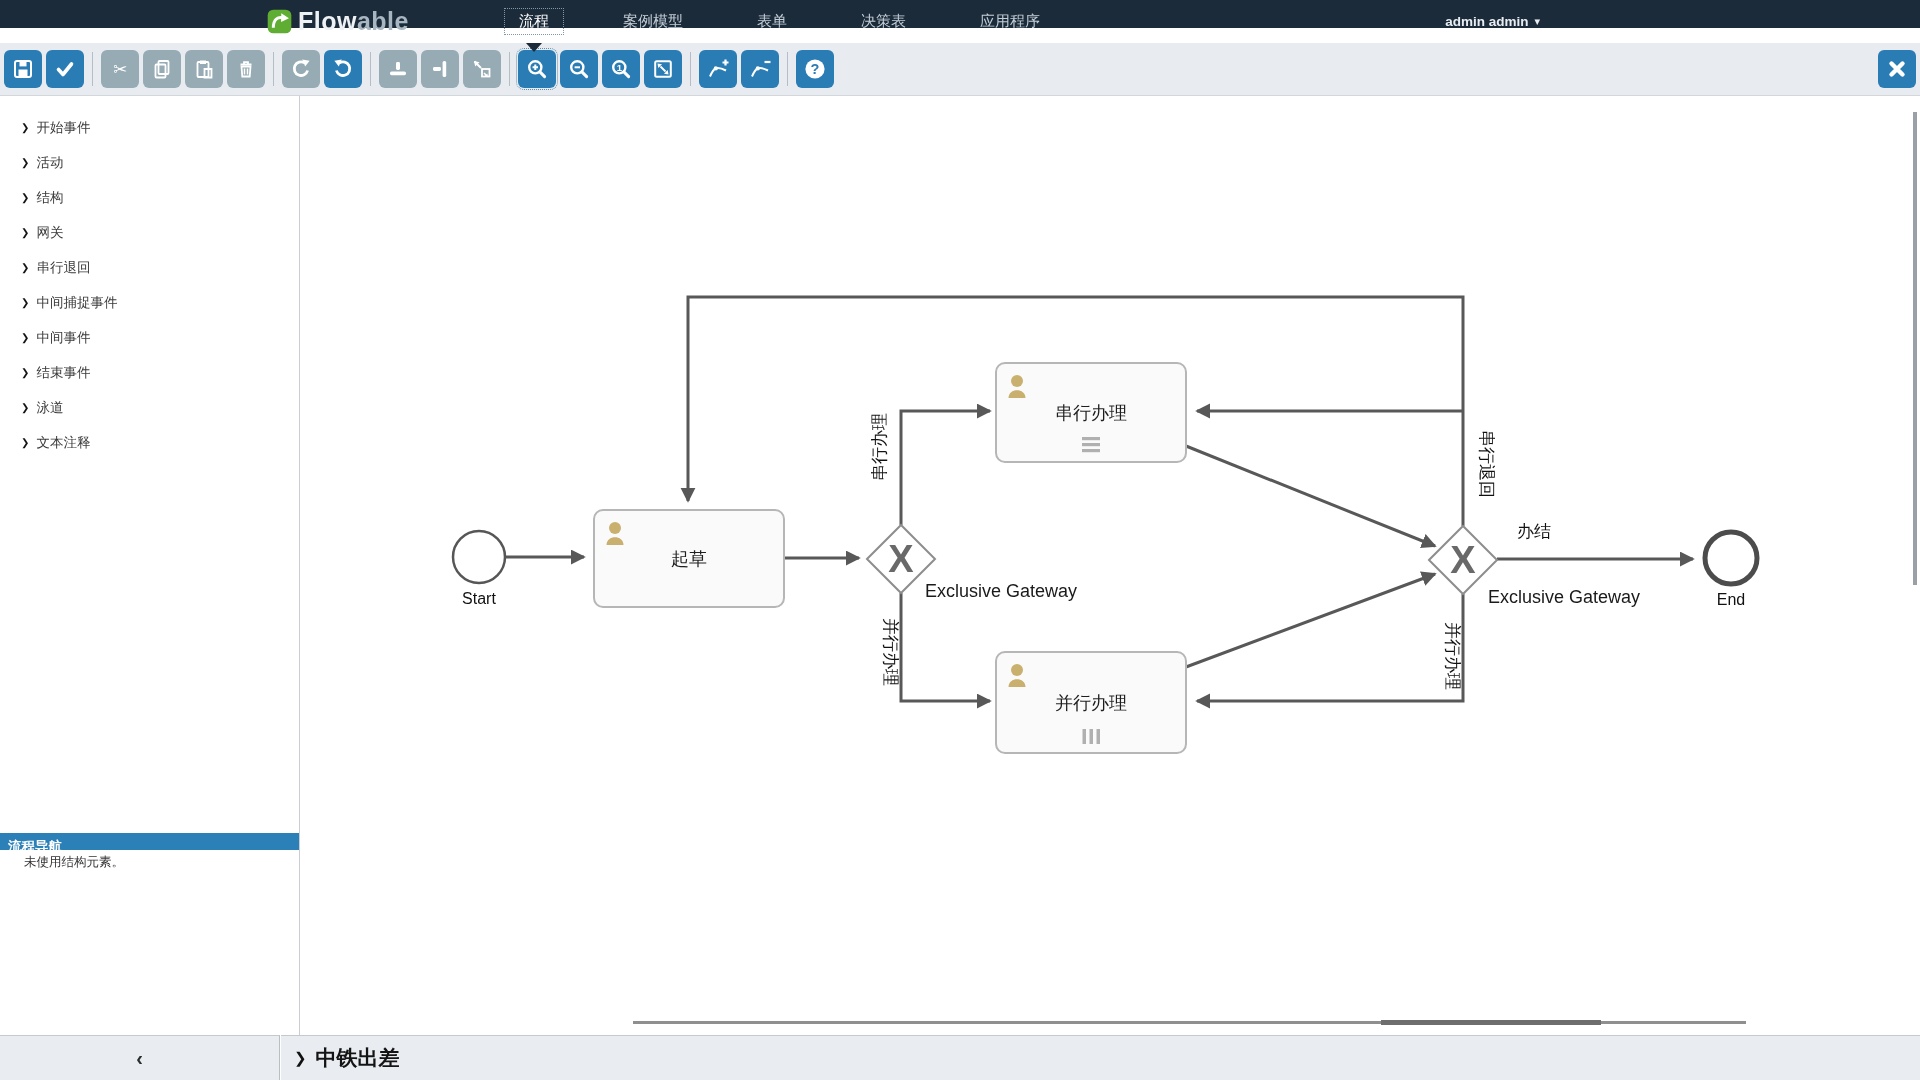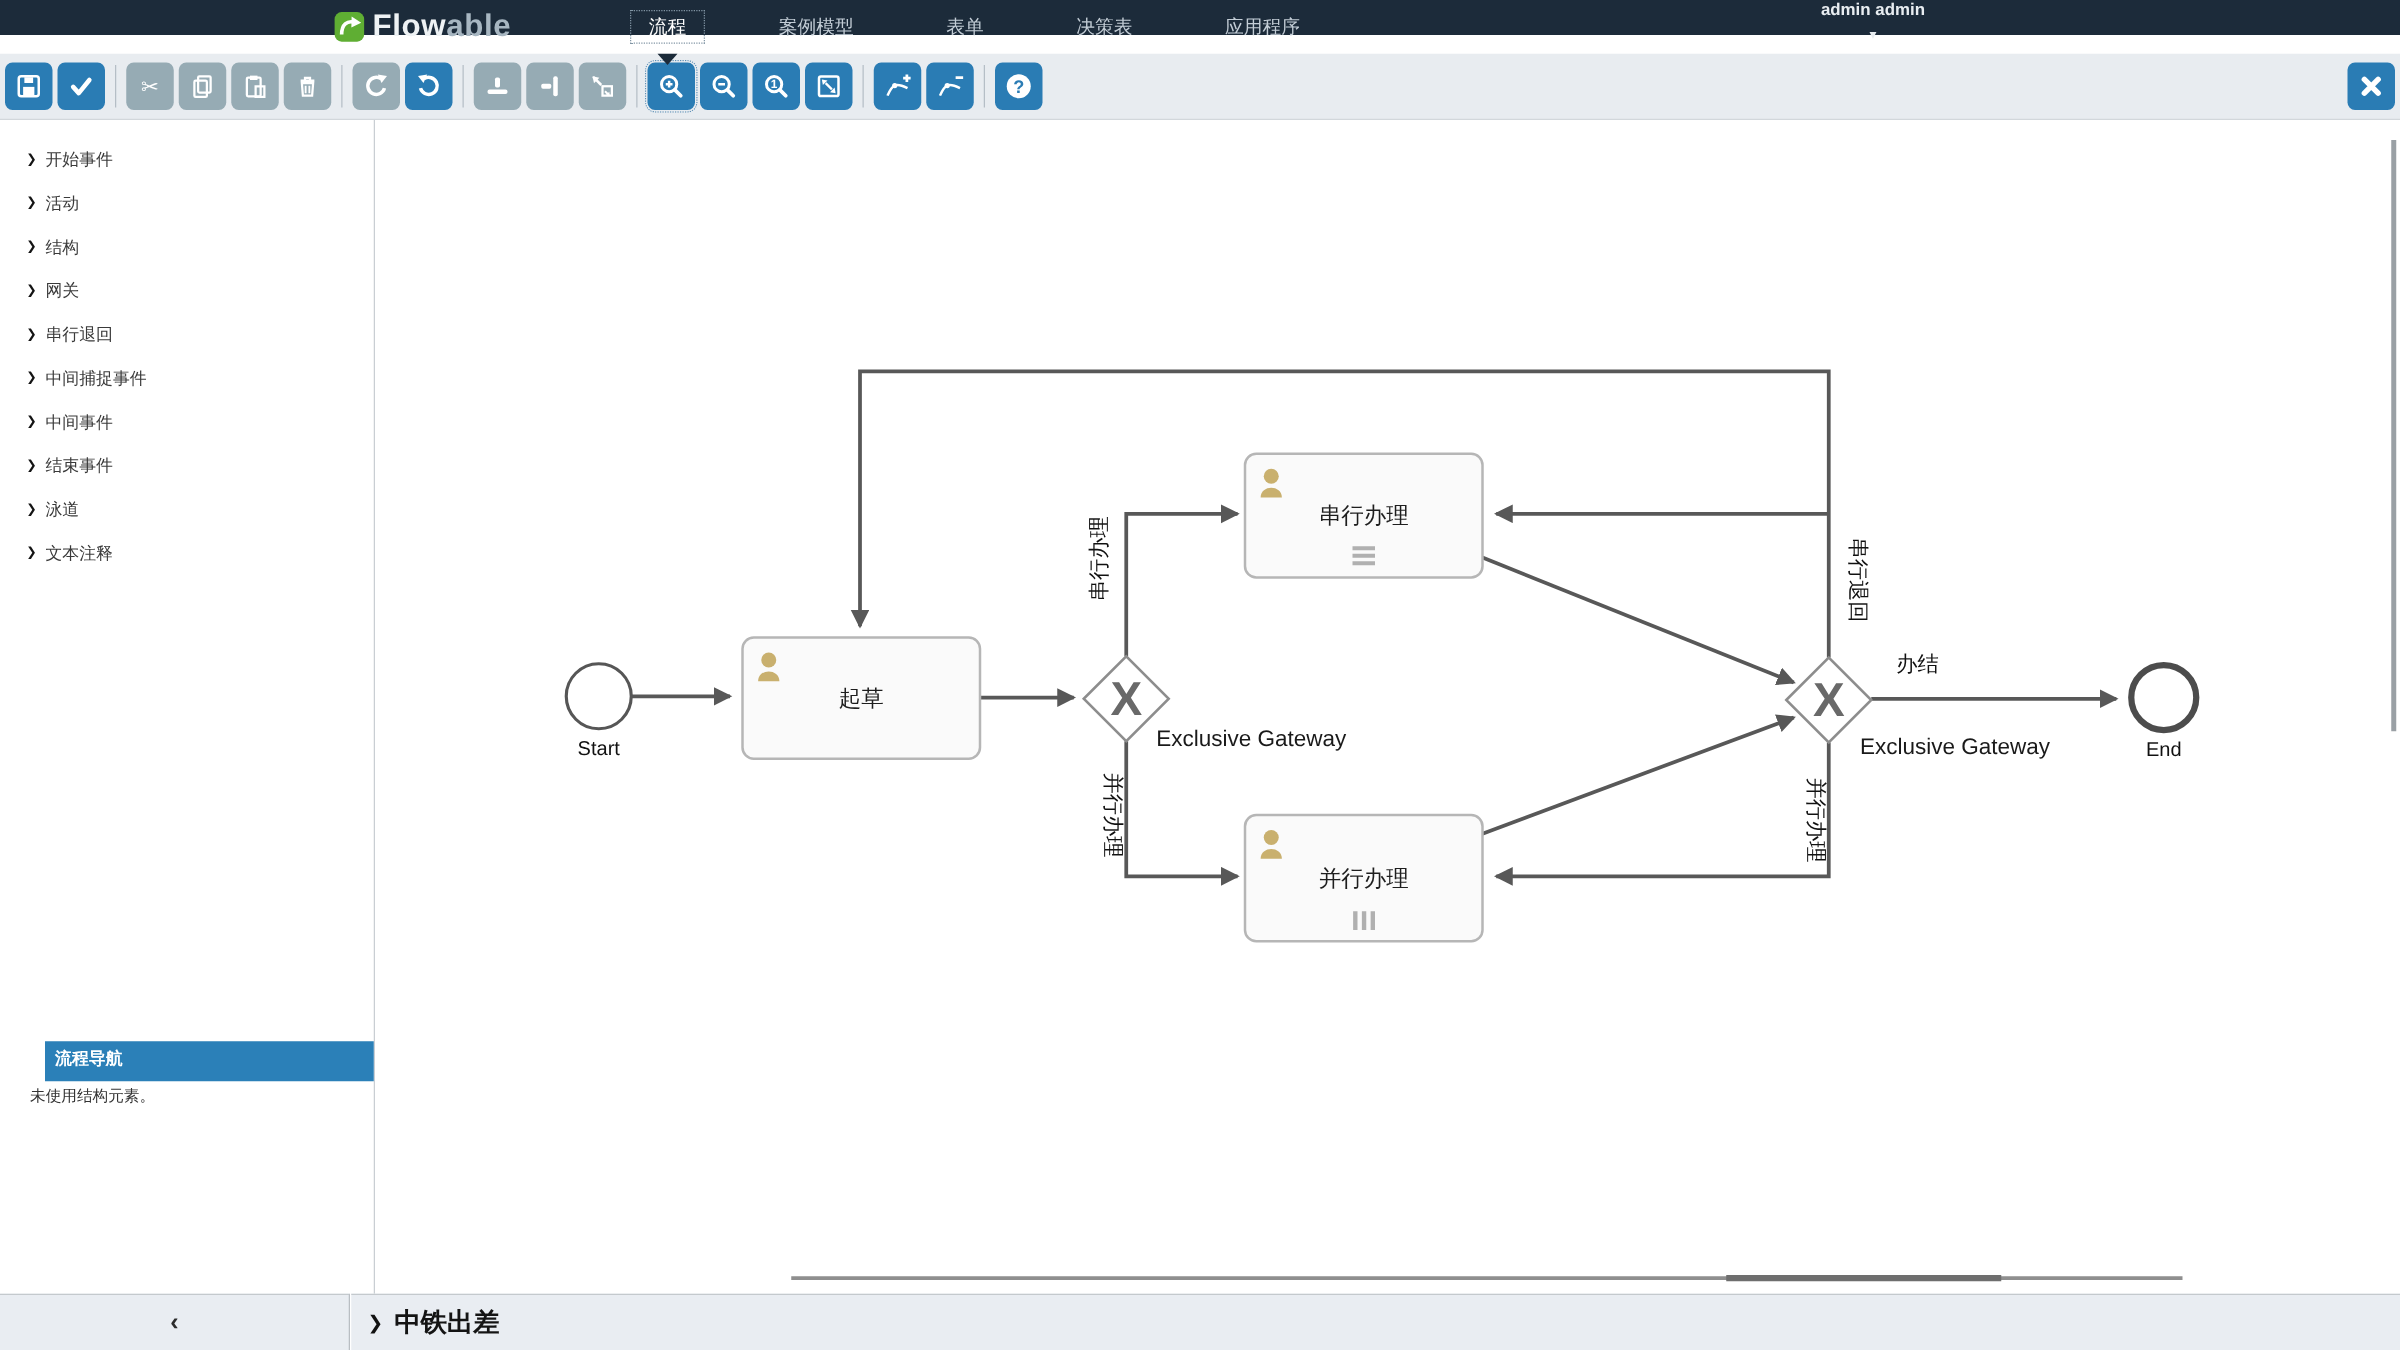--- a/index.html
+++ b/index.html
@@ -8,41 +8,41 @@
 
   
   .navbar{position:absolute;left:0;top:0;width:1920px;height:28px;background:#1c2b3a;}
   .brand{position:absolute;left:266px;top:7px;display:flex;align-items:center;gap:5px;}
   .brand-icon svg{display:block;}
   .brand-text{font-size:25px;font-weight:bold;color:#eef2f4;letter-spacing:.5px;}
   .brand-suffix{color:#a7b6c1;font-weight:bold;}
   .nav-tabs{position:absolute;left:505px;top:0;height:43px;display:flex;align-items:center;gap:46px;}
   .nav-tab{color:#c3cdd6;font-size:15px;padding:3px 14px;cursor:pointer;white-space:nowrap;}
   .nav-tab.active{color:#ffffff;outline:1px dotted #8296a5;}
-  .nav-user{position:absolute;right:380px;top:0;height:43px;display:flex;align-items:center;gap:6px;color:#e8edf1;font-size:13.5px;font-weight:bold;cursor:pointer;flex-direction:column;}
+  .nav-user{position:absolute;right:380px;top:0;height:43px;display:flex;align-items:center;gap:6px;color:#e8edf1;font-size:13.5px;font-weight:bold;cursor:pointer;}
   .nav-user .caret{font-size:11px;}
   .tab-caret{position:absolute;left:526px;top:43px;width:0;height:0;border-left:8px solid transparent;border-right:8px solid transparent;border-top:9px solid #1c2b3a;z-index:6;}
 
   
   .toolbar{position:absolute;left:0;top:43px;width:1920px;height:53px;background:#e8ecf0;border-bottom:1px solid #d2d7db;box-sizing:border-box;}
   .tb-groups{position:absolute;left:4px;top:7px;display:flex;align-items:center;}
   .tb-btn{width:38px;height:38px;border:none;border-radius:6px;background:#2a7cb4;margin-right:4px;padding:0;display:flex;align-items:center;justify-content:center;cursor:pointer;}
   .tb-btn svg{display:block;}
   .tb-btn.disabled{background:#96abb4;}
   .tb-btn.focused{outline:1px dotted #5d8fb5;outline-offset:1px;}
   .tb-sep{width:1px;height:34px;background:#b5bec6;margin:0 8px 0 4px;}
   .close-btn{position:absolute;right:4px;top:7px;margin:0;}
 
   
   .sidebar{position:absolute;left:0;top:96px;width:300px;height:939px;background:#fff;border-right:1px solid #c9ced3;box-sizing:border-box;}
   .palette{list-style:none;margin:0;padding:14px 0 0 0;}
   .palette li{height:35px;line-height:35px;padding-left:21px;font-size:13.5px;color:#3a3a3a;cursor:pointer;display:flex;align-items:center;gap:7px;}
   .palette .chev{font-size:10px;color:#141414;font-weight:bold;}
   .navigator{position:absolute;left:0;top:737px;width:100%;}
-  .nav-header{height:32px;line-height:28px;background:#2b80b8;color:#fff;font-weight:bold;font-size:13.5px;padding-left:8px;margin-left:36px;}
+  .nav-header{height:17px;line-height:28px;background:#2b80b8;color:#fff;font-weight:bold;font-size:13.5px;padding-left:8px;}
   .nav-current{height:27px;line-height:27px;border:2px solid #3f9e3f;background:#f6f6f6;font-size:13px;font-weight:bold;color:#222;padding-left:6px;}
   .nav-note{padding:4px 8px;font-size:12.5px;color:#333;margin-left:16px;}
 
   
   .canvas{position:absolute;left:301px;top:96px;width:1619px;height:939px;background:#fff;overflow:hidden;}
   .canvas svg{position:absolute;left:0;top:0;}
   svg text{font-family:"Liberation Sans","DejaVu Sans",sans-serif;}
   .v-scrollbar{position:absolute;right:3px;top:16px;width:4px;height:473px;background:#9aa0a5;}
   .squash-line{position:absolute;left:332px;top:925px;width:1113px;height:3px;background:#8f8f8f;}
   .squash-dark{position:absolute;left:1080px;top:924px;width:220px;height:5px;background:#6e6e6e;}

